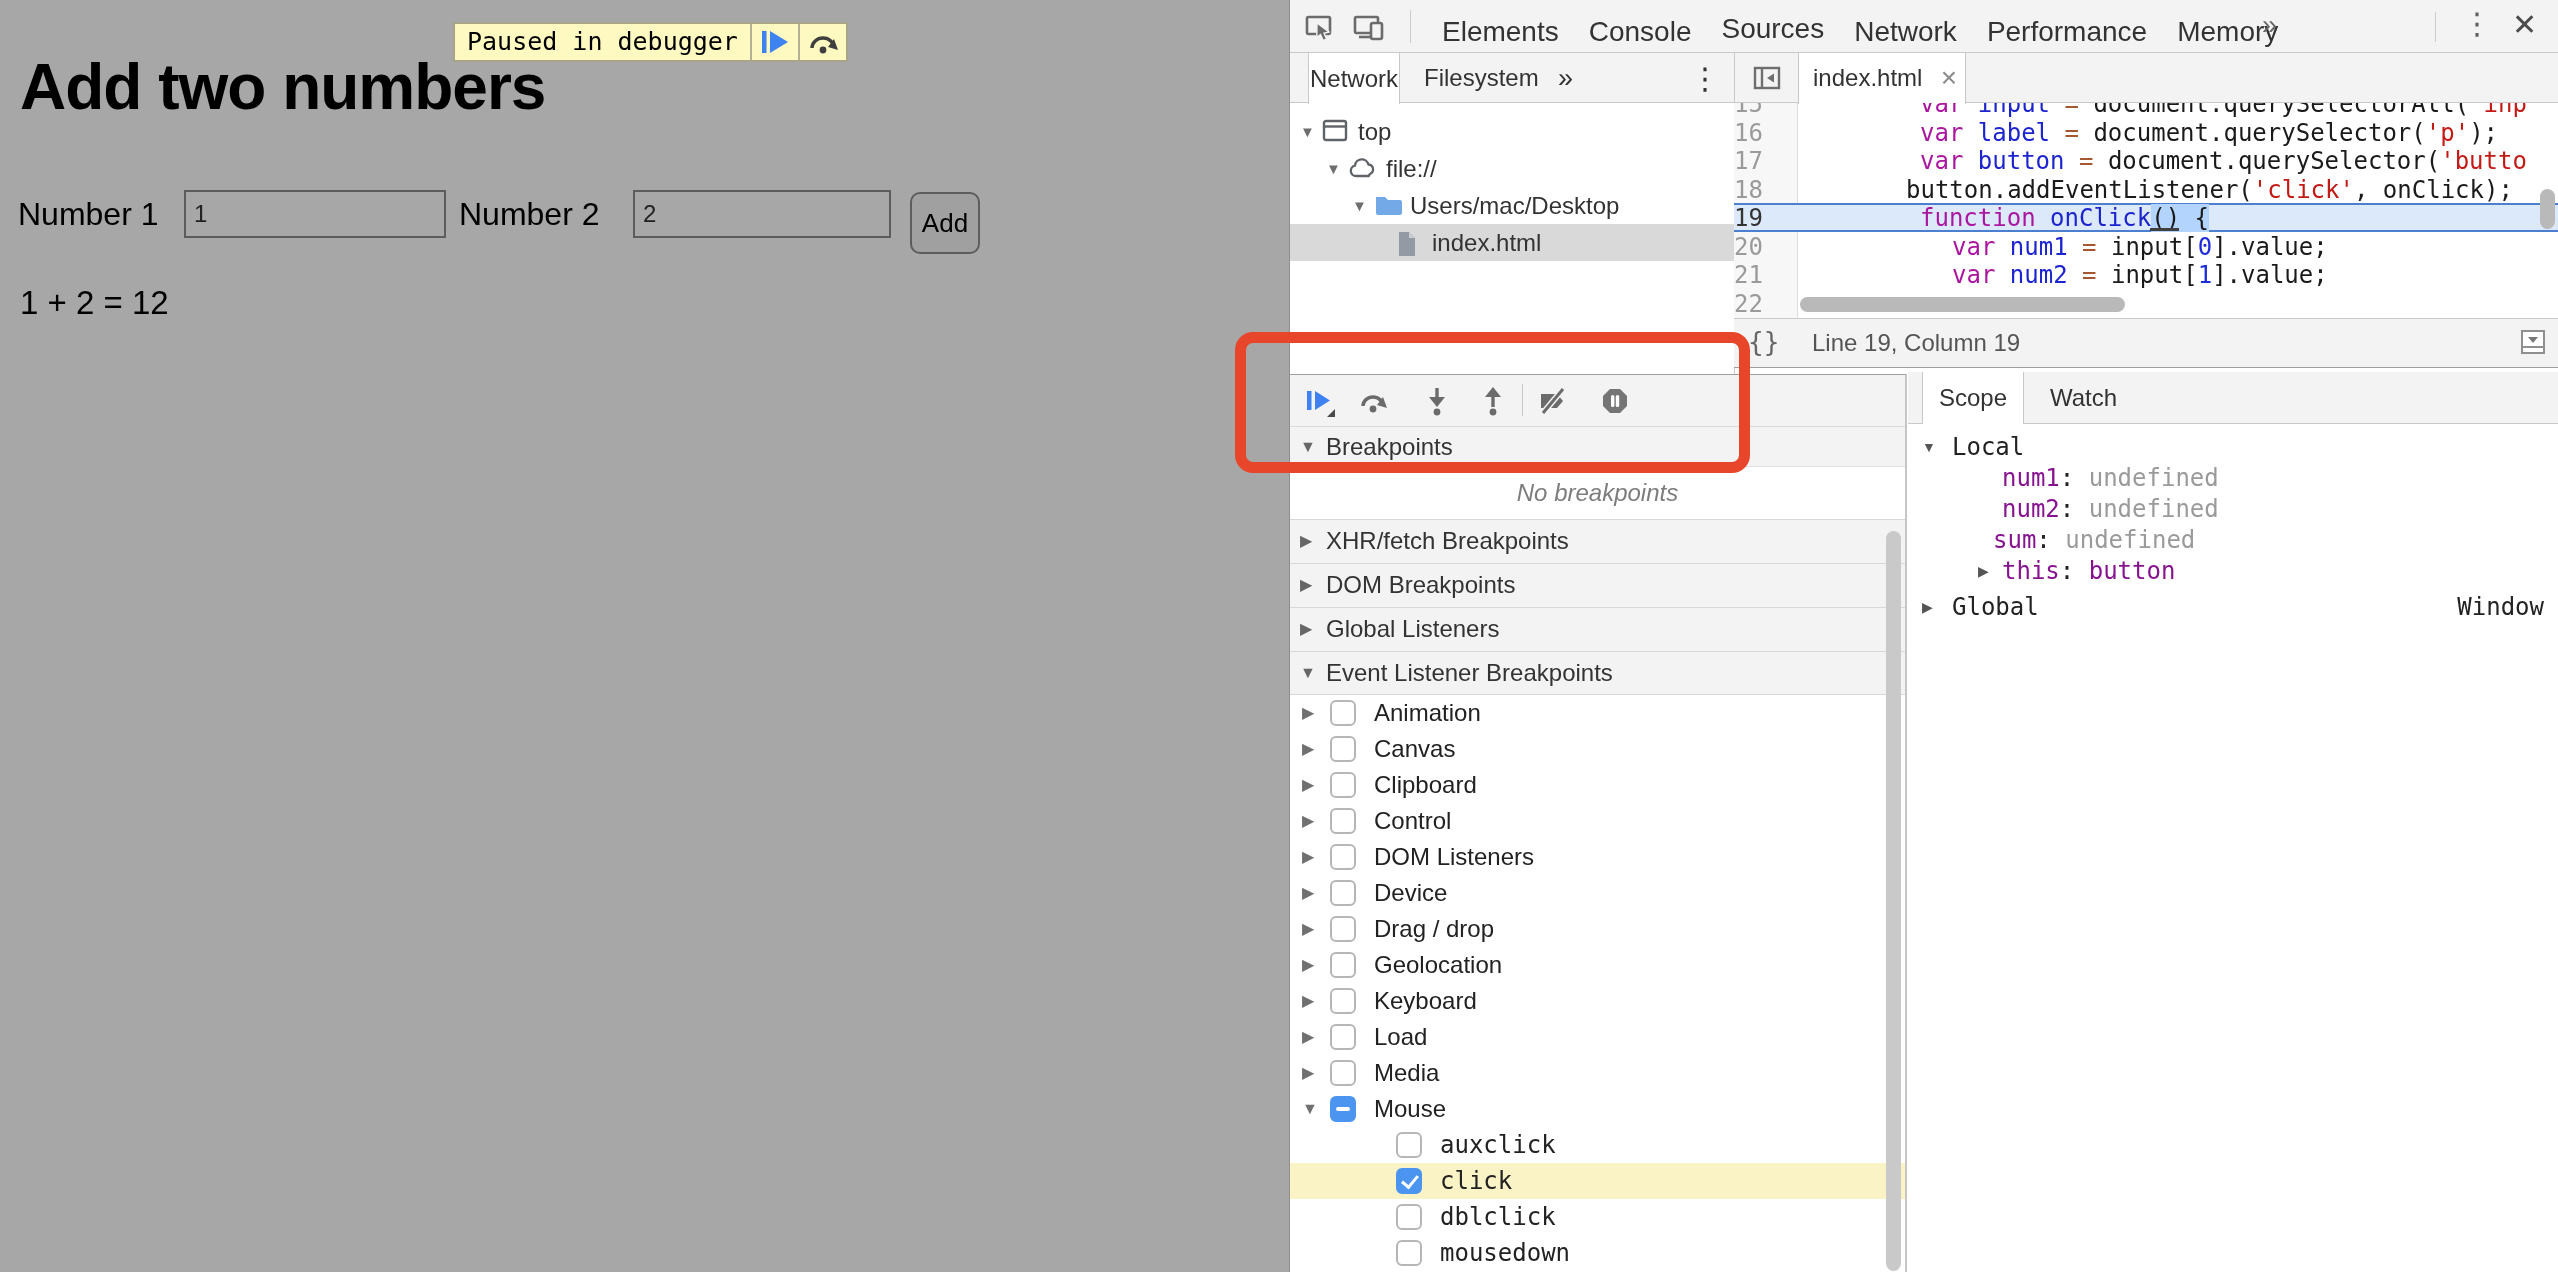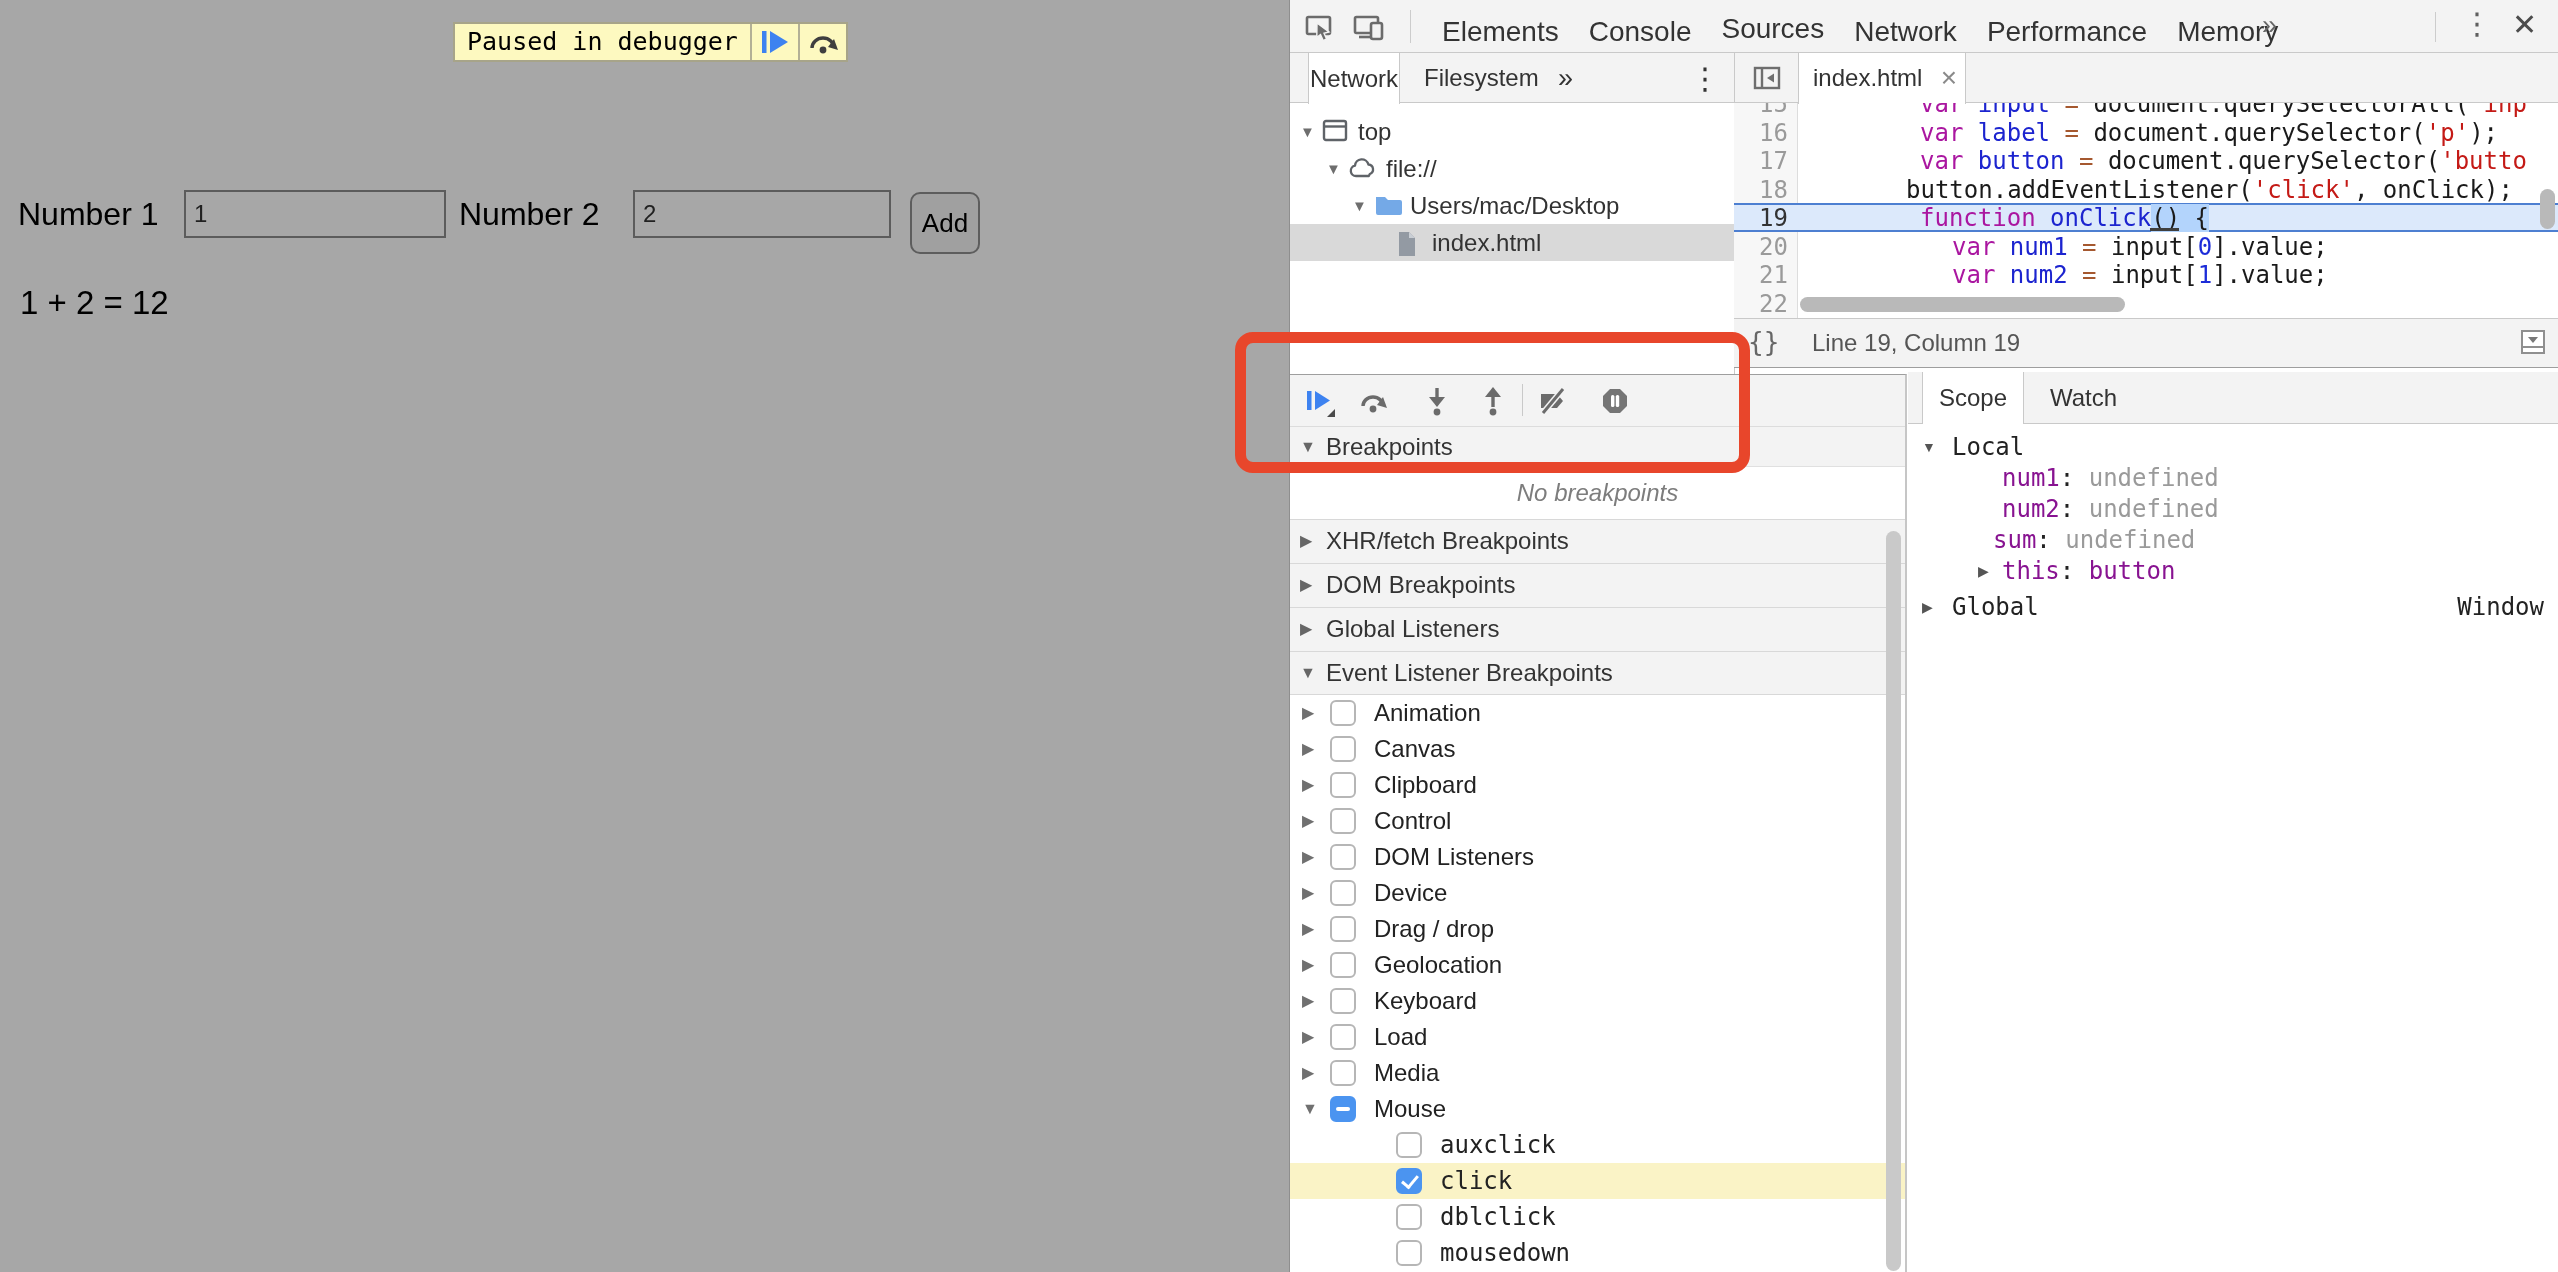--- a/index.html
+++ b/index.html
@@ -60,21 +60,21 @@
   .tree-row.selected{background:#d9d9d9;}
   .tri{position:absolute;top:0;height:37px;line-height:37px;font-size:15px;color:#6e6e6e;}
   .tree-icon{position:absolute;top:6px;}
   .tree-label{position:absolute;top:0;height:37px;line-height:37px;font-size:24px;color:#333;white-space:nowrap;}
 
   
   #editor{position:absolute;left:444px;top:103px;width:824px;height:215px;background:#fff;overflow:hidden;}
   #gutter{position:absolute;left:0;top:0;width:64px;height:215px;background:#f7f7f7;border-right:1px solid #ddd;box-sizing:border-box;}
   #paused-line{position:absolute;left:0;top:100px;width:824px;height:29px;background:#dce9fb;
                border-top:2px solid #4d7fd1;border-bottom:2px solid #4d7fd1;box-sizing:border-box;z-index:1;}
-  .gnum{position:absolute;left:0;width:54px;text-align:right;font-family:"DejaVu Sans Mono",monospace;
+  .gnum{position:absolute;left:0;width:54px;text-align:left;font-family:"DejaVu Sans Mono",monospace;
         font-size:24px;line-height:28px;color:#9a9a9a;z-index:2;}
   .gnum.cur{color:#333;}
   .cline{position:absolute;font-family:"DejaVu Sans Mono",monospace;font-size:24px;line-height:28px;
          white-space:pre;z-index:2;color:#1a1a1a;}
   .tk-kw{color:#aa16a0;} .tk-def{color:#1c24cf;} .tk-op{color:#a5582f;}
   .tk-str{color:#c41a16;} .tk-num{color:#1c2cd8;} .tk-pl{color:#1a1a1a;}
   .tk-sel{color:#1a1a1a;background:#b3d4fc;}
   #paused-underline{position:absolute;left:416px;top:125px;width:29px;height:3px;background:#3f3f3f;z-index:3;}
   #editor-hscroll{position:absolute;left:66px;top:194px;width:325px;height:15px;border-radius:8px;background:#b9b9b9;z-index:4;}
   #editor-vscroll{position:absolute;left:806px;top:86px;width:15px;height:40px;border-radius:8px;background:#b9b9b9;z-index:4;}
@@ -129,20 +129,21 @@
   
   #annotation-rect{position:absolute;left:1235px;top:332px;width:515px;height:141px;
                    border:11px solid #e8462b;border-radius:18px;box-sizing:border-box;z-index:60;}
 </style>
 </head>
 <body>
 
 <div id="screen">
 
   <div id="webpage">
+    <h1 id="page-title">Add two numbers</h1>
 
     <span class="pg-label" style="left:18px;">Number 1</span>
     <input class="pg-input" style="left: 184px; width: 262px;" value="1">
     <span class="pg-label" style="left:459px;">Number 2</span>
     <input class="pg-input" style="left: 633px; width: 258px;" value="2">
     <button id="add-button">Add</button>
 
     <p id="result-text">1 + 2 = 12</p>
 
     <div id="page-dim-overlay"></div>

